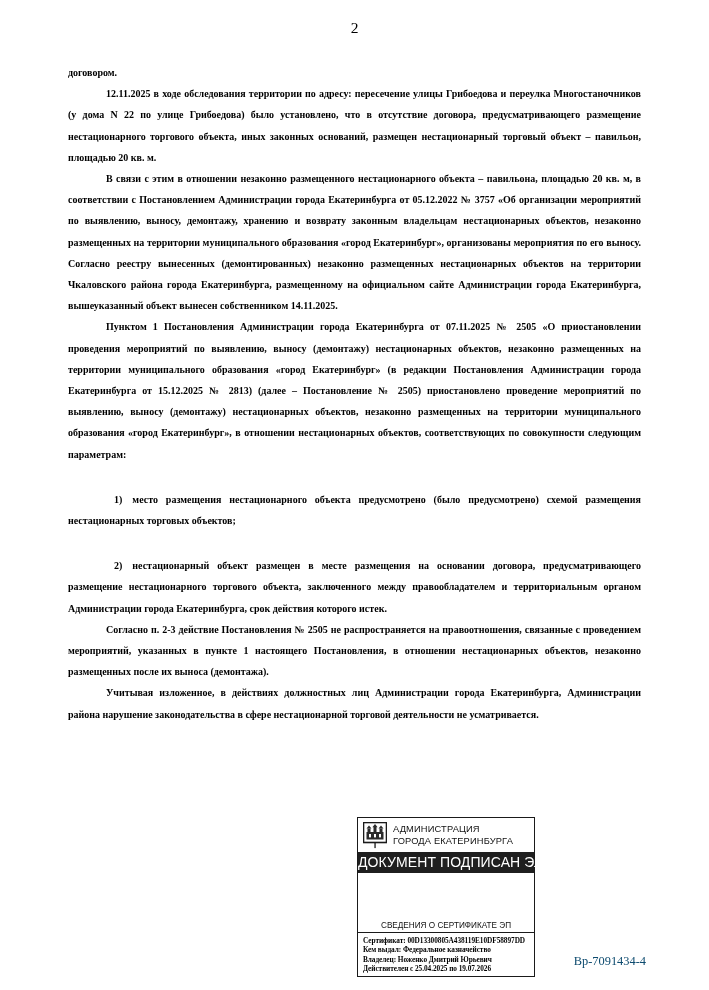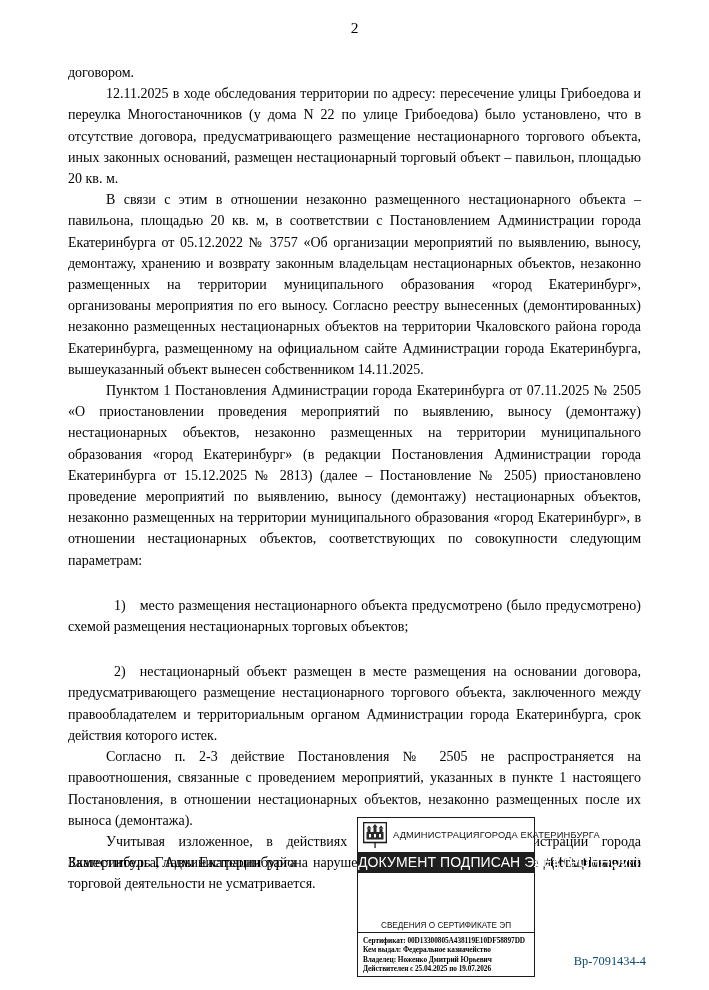--- a/index.html
+++ b/index.html
@@ -30,26 +30,27 @@
     line-height: 1;
   }
   .body-block {
     position: absolute;
     left: 68px;
     top: 62px;
     width: 573px;
   }
   p.para {
     margin: 0;
-    font-size: 14px;
+    font-size: 10px;
     line-height: 21.2px;
     text-align: justify;
     text-justify: inter-word;
     text-indent: 0;
     hyphens: none;
+    font-weight: bold;
   }
   p.para.indent {
     text-indent: 38px;
   }
   p.para.indent-wide {
     text-indent: 46px;
     margin-top: 24px;
   }
   
   .sig-row {
@@ -88,21 +89,21 @@
   }
   .crest {
     width: 24px;
     height: 27px;
     flex: 0 0 24px;
     position: relative;
   }
   .crest svg { display: block; }
   .stamp-head-text {
     display: flex;
-    flex-direction: row;
+    flex-direction: column;
     justify-content: space-between;
     line-height: 11.5px;
   }
   .stamp-head-text span {
     font-size: 9.3px;
     letter-spacing: 0.15px;
     color: #111;
     white-space: nowrap;
   }
   .stamp-banner {
@@ -155,24 +156,20 @@
     <p class="para">договором.</p>
     <p class="para indent">12.11.2025 в ходе обследования территории по адресу: пересечение улицы Грибоедова и переулка Многостаночников (у дома N 22 по улице Грибоедова) было установлено, что в отсутствие договора, предусматривающего размещение нестационарного торгового объекта, иных законных оснований, размещен нестационарный торговый объект – павильон, площадью 20 кв. м.</p>
     <p class="para indent">В связи с этим в отношении незаконно размещенного нестационарного объекта – павильона, площадью 20 кв. м, в соответствии с Постановлением Администрации города Екатеринбурга от 05.12.2022 № 3757 «Об организации мероприятий по выявлению, выносу, демонтажу, хранению и возврату законным владельцам нестационарных объектов, незаконно размещенных на территории муниципального образования «город Екатеринбург», организованы мероприятия по его выносу. Согласно реестру вынесенных (демонтированных) незаконно размещенных нестационарных объектов на территории Чкаловского района города Екатеринбурга, размещенному на официальном сайте Администрации города Екатеринбурга, вышеуказанный объект вынесен собственником 14.11.2025.</p>
     <p class="para indent">Пунктом 1 Постановления Администрации города Екатеринбурга от 07.11.2025 № 2505 «О приостановлении проведения мероприятий по выявлению, выносу (демонтажу) нестационарных объектов, незаконно размещенных на территории муниципального образования «город Екатеринбург» (в редакции Постановления Администрации города Екатеринбурга от 15.12.2025 № 2813) (далее – Постановление № 2505) приостановлено проведение мероприятий по выявлению, выносу (демонтажу) нестационарных объектов, незаконно размещенных на территории муниципального образования «город Екатеринбург», в отношении нестационарных объектов, соответствующих по совокупности следующим параметрам:</p>
     <p class="para indent-wide">1) место размещения нестационарного объекта предусмотрено (было предусмотрено) схемой размещения нестационарных торговых объектов;</p>
     <p class="para indent-wide">2) нестационарный объект размещен в месте размещения на основании договора, предусматривающего размещение нестационарного торгового объекта, заключенного между правообладателем и территориальным органом Администрации города Екатеринбурга, срок действия которого истек.</p>
     <p class="para indent">Согласно п. 2-3 действие Постановления № 2505 не распространяется на правоотношения, связанные с проведением мероприятий, указанных в пункте 1 настоящего Постановления, в отношении нестационарных объектов, незаконно размещенных после их выноса (демонтажа).</p>
     <p class="para indent">Учитывая изложенное, в действиях должностных лиц Администрации города Екатеринбурга, Администрации района нарушение законодательства в сфере нестационарной торговой деятельности не усматривается.</p>
   </div>
 
-  <div class="sig-row">
-    <div class="sig-title">Заместитель Главы Екатеринбурга</div>
-    <div class="sig-name">Д.Ю. Ноженко</div>
-  </div>
 
   <div class="stamp">
     <div class="stamp-head">
       <span class="crest">
         <svg width="24" height="27" viewBox="0 0 24 27" xmlns="http://www.w3.org/2000/svg">
           <rect x="0.5" y="0.5" width="23" height="20" fill="#ffffff" stroke="#1a1a1a" stroke-width="1.6"></rect>
           <g fill="#2b2b2b">
             <rect x="3.5" y="10" width="17" height="7.5"></rect>
             <rect x="4.5" y="6.5" width="3" height="4"></rect>
             <rect x="10.5" y="5" width="3" height="5.5"></rect>

